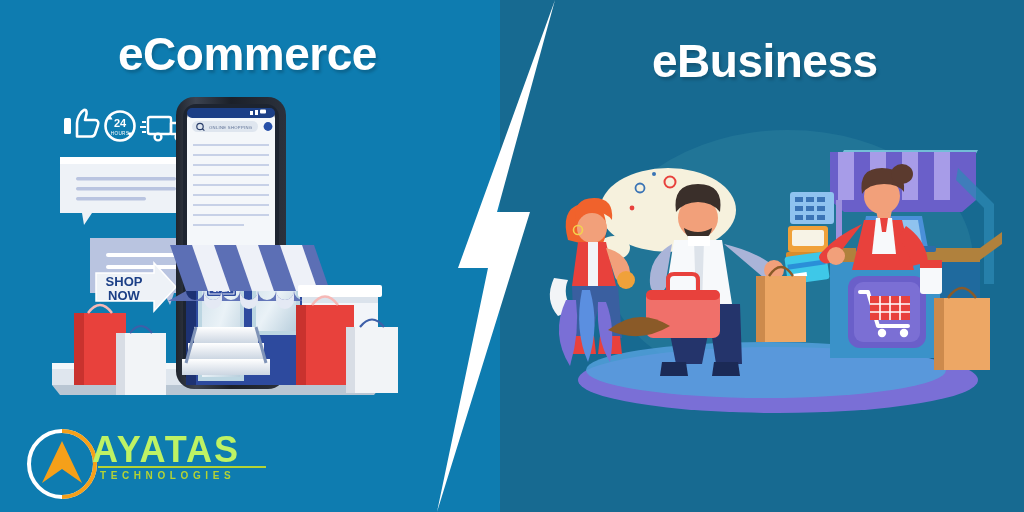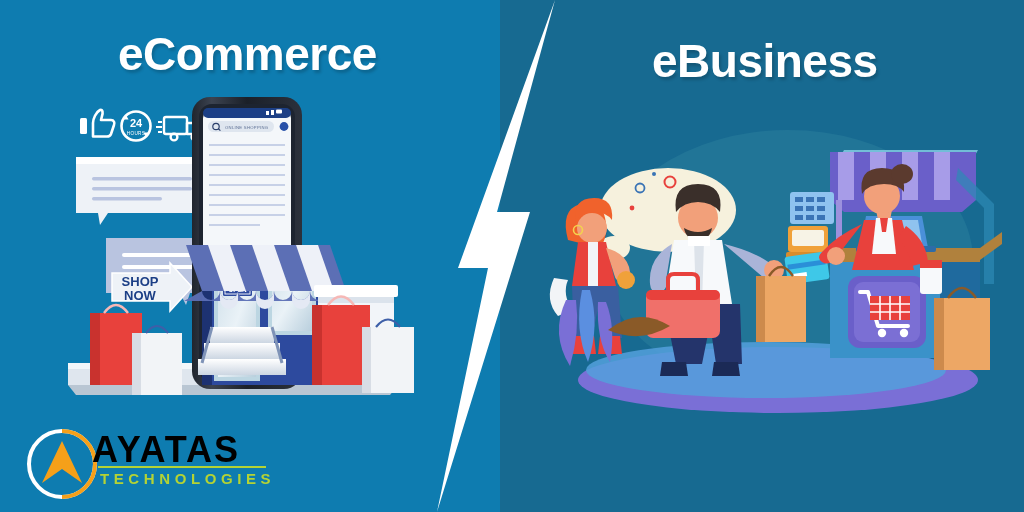--- a/index.html
+++ b/index.html
@@ -30,47 +30,47 @@
     text-shadow:2px 3px 3px rgba(0,0,0,0.18);
     white-space:nowrap;
     text-align:center;
   }
   #title-ecommerce { left:118px; top:27px; }
   #title-ebusiness { left:652px; top:34px; }
 
   
   #logo { position:absolute; left:20px; top:425px; width:260px; height:78px; }
   .logo-text {
-    position:absolute; color:#000000;
+    position:absolute; color:#bef264;
     font-weight:bold;
   }
   #logo-name {
     left:92px; top:429px;
     font-size:36px; letter-spacing:2px;
   }
   #logo-sub {
     left:100px; top:470px;
-    font-size:15px; letter-spacing:4.6px; color:#b4d334; font-weight:bold;
+    font-size:10px; letter-spacing:4.6px; color:#b4d334; font-weight:bold;
   }
   #logo-rule { position:absolute; left:98px; top:466px; width:168px; height:1.5px; background:#b4d334; }
 
   
   .art { position:absolute; }
   svg { display:block; overflow:visible; }
 </style>
 </head>
 <body>
 
 <div id="stage">
 
   <div class="half" id="left-half"></div>
 
   <div class="half" id="right-half"></div>
 
-  <div class="art" id="left-art" style="left:60px;top:95px;width:380px;height:320px;">
+  <div class="art" id="left-art" style="left:44px;top:95px;width:380px;height:320px;">
     <svg width="380" height="320" viewBox="0 0 380 320">
       <defs>
         <linearGradient id="phoneBody" x1="0" y1="0" x2="1" y2="0">
           <stop offset="0" stop-color="#20252e"></stop>
           <stop offset="0.18" stop-color="#3c4350"></stop>
           <stop offset="0.5" stop-color="#1b2029"></stop>
           <stop offset="1" stop-color="#2b313c"></stop>
         </linearGradient>
         <linearGradient id="glassG" x1="0" y1="0" x2="1" y2="1">
           <stop offset="0" stop-color="#cfe0ea"></stop>

